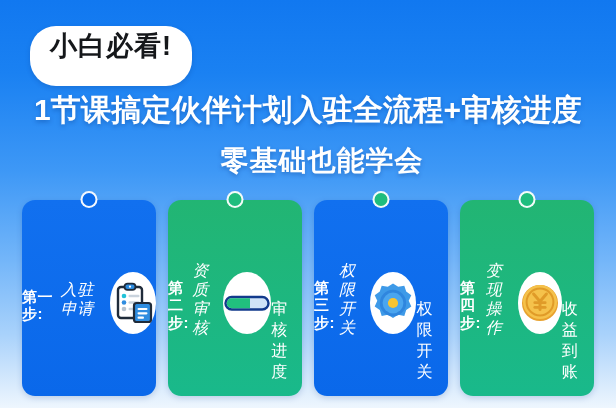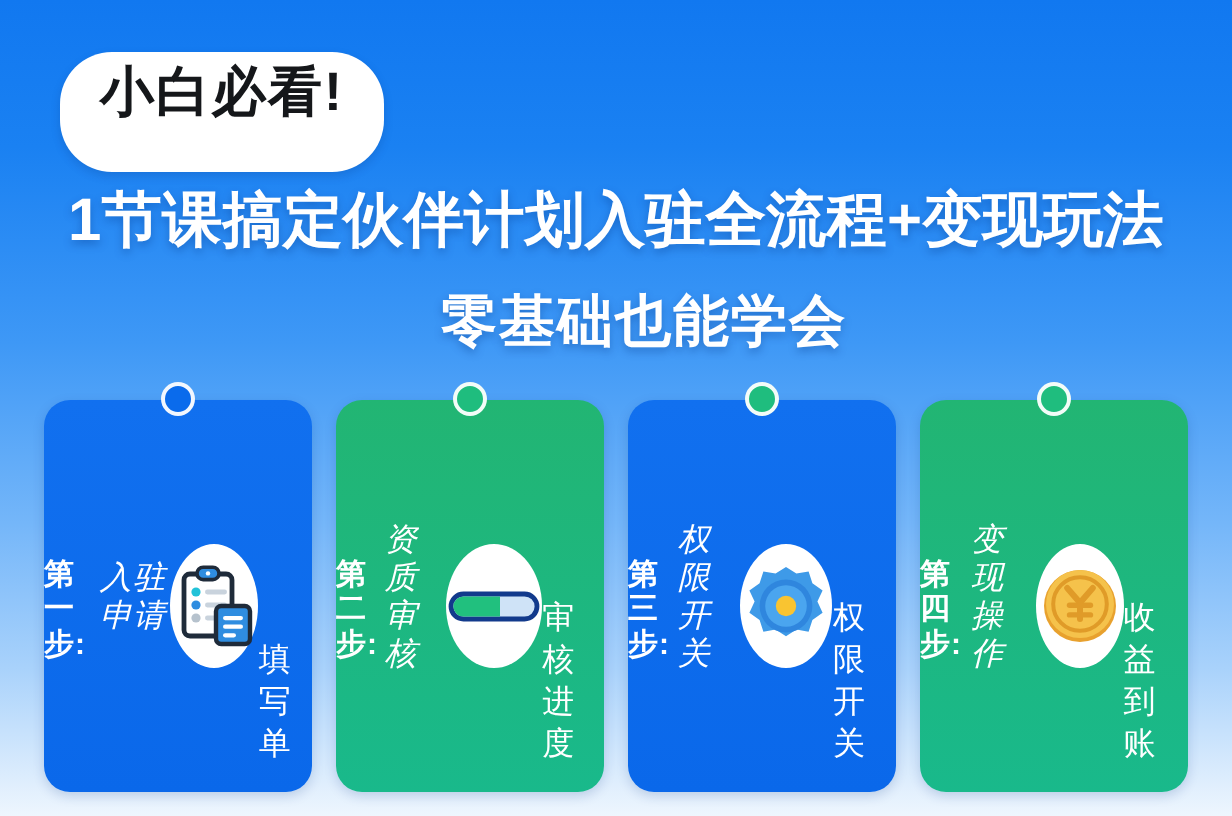--- a/index.html
+++ b/index.html
@@ -154,21 +154,21 @@
 </style>
 </head>
 <body>
 
 <div id="poster">
 
   <div class="badge-wrap">
     <span class="badge">小白必看!</span>
   </div>
 
-  <div class="headline">1节课搞定伙伴计划入驻全流程+变现玩法</div>
+  <div class="headline">1节课搞定伙伴计划入驻全流程+审核进度</div>
   <div class="subhead">零基础也能学会</div>
 
   <div class="cards">
 
     <div class="card blue">
       <span class="notch blue"></span>
       <div class="step-title">第一步:</div>
       <div class="step-sub">入驻申请</div>
       <div class="icon-circle">
         <span>
@@ -182,21 +182,20 @@
             <rect x="17.5" y="20.3" width="11" height="2.4" rx="1.2" fill="#c9d3dd"></rect>
             <circle cx="13" cy="28" r="2.3" fill="#b6c2cd"></circle>
             <rect x="17.5" y="26.8" width="9" height="2.4" rx="1.2" fill="#c9d3dd"></rect>
             <rect x="23" y="22" width="17" height="19" rx="2.6" fill="#2f8de0" stroke="#1f2b3a" stroke-width="2.2"></rect>
             <rect x="26.5" y="27" width="10" height="2.1" rx="1.05" fill="#ffffff"></rect>
             <rect x="26.5" y="31.3" width="10" height="2.1" rx="1.05" fill="#ffffff"></rect>
             <rect x="26.5" y="35.6" width="6.5" height="2.1" rx="1.05" fill="#ffffff"></rect>
           </svg>
         </span>
       </div>
-      <div class="card-foot">填写单</div>
     </div>
 
     <div class="card green">
       <span class="notch green"></span>
       <div class="step-title">第二步:</div>
       <div class="step-sub">资质审核</div>
       <div class="icon-circle">
         <span>
           <svg width="48" height="44" viewBox="0 0 48 44">
             <rect x="2.5" y="16" width="43" height="12.5" rx="6.25" fill="#cfe3f7" stroke="#123a8c" stroke-width="2.4"></rect>

